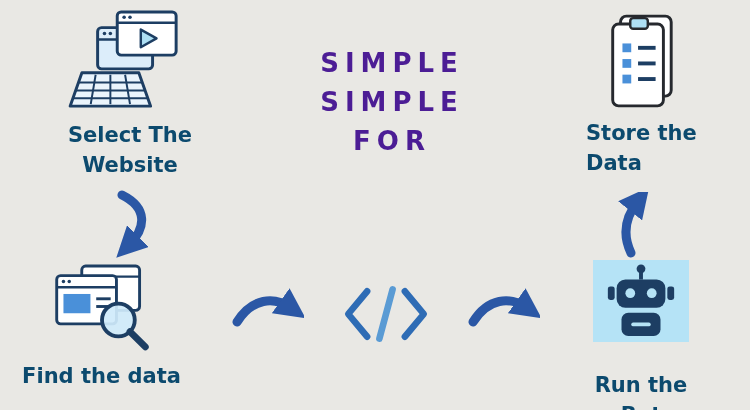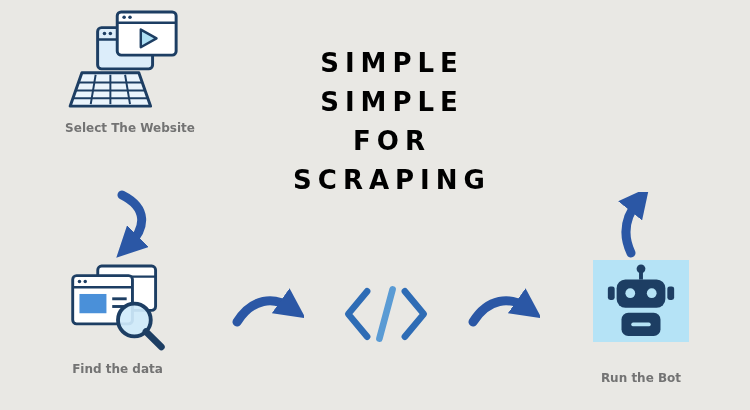--- a/index.html
+++ b/index.html
@@ -5,37 +5,37 @@
   * { margin:0; padding:0; box-sizing:border-box; }
   body { background:#555; font-family:"Liberation Sans", sans-serif; }
   .canvas {
     position:relative; width:750px; height:410px; margin:0 auto;
     background:#e9e8e4; overflow:hidden;
   }
   .step { position:absolute; text-align:center; }
   .step .icon { display:flex; justify-content:center; }
   .step-label {
     font-family:"DejaVu Sans", sans-serif;
-    font-weight:700; font-size:12px; color:#737373; line-height:1.45;
+    font-weight:700; font-size:21px; color:#0c4a6e; line-height:1.45;
   }
   #step-select { left:50px; top:8px; width:160px; }
   #step-select .step-label { margin-top:6px; }
   #step-store  { left:570px; top:12px; width:140px; }
   #step-store .step-label { margin-top:8px; text-align:left; padding-left:16px; }
-  #step-find   { left:25px; top:262px; width:185px; }
+  #step-find   { left:9px; top:262px; width:185px; }
   #step-find .step-label { margin-top:10px; }
   #step-write  { left:298px; top:280px; width:175px; }
   #step-write .step-label { margin-top:16px; }
   #step-run    { left:575px; top:260px; width:132px; }
   #step-run .step-label { margin-top:28px; }
   .title {
     position:absolute; left:286px; top:44px; width:212px;
     text-align:center; font-family:"DejaVu Sans", sans-serif;
     font-weight:700; font-size:26px; letter-spacing:6px;
-    line-height:1.5; color:#000000;
+    line-height:1.5; color:#4c1d95;
   }
   .robot-bg {
     width:96px; height:82px; background:#b5e3f6;
     display:flex; align-items:center; justify-content:center; margin:0 auto;
   }
   .arrow { position:absolute; }
   #arrow-down    { left:98px;  top:190px; }
   #arrow-right-1 { left:232px; top:286px; }
   #arrow-right-2 { left:468px; top:286px; }
   #arrow-up      { left:616px; top:192px; }
@@ -65,23 +65,38 @@
         <line x1="45" y1="68" x2="45" y2="98" stroke="#1d3e63" stroke-width="2"></line>
         <line x1="60" y1="68" x2="65" y2="98" stroke="#1d3e63" stroke-width="2"></line>
       </svg>
     </div>
     <div class="step-label">Select The Website</div>
   </div>
 
   <div class="title">
     <div>SIMPLE</div>
     <div>SIMPLE FOR</div>
-    <div>SCRAPING</div>
   </div>
 
+  <div class="step" id="step-store">
+    <div class="icon">
+      <svg viewBox="0 0 80 100" width="78" height="98">
+        <rect x="20" y="4" width="52" height="82" rx="6" fill="#ffffff" stroke="#26292e" stroke-width="3"></rect>
+        <rect x="12" y="12" width="52" height="84" rx="6" fill="#ffffff" stroke="#26292e" stroke-width="3"></rect>
+        <rect x="30" y="6" width="18" height="11" rx="3" fill="#aee0f5" stroke="#26292e" stroke-width="2.5"></rect>
+        <rect x="22" y="32" width="9" height="9" fill="#4a90d9"></rect>
+        <line x1="38" y1="36.5" x2="56" y2="36.5" stroke="#1d3e63" stroke-width="4"></line>
+        <rect x="22" y="48" width="9" height="9" fill="#4a90d9"></rect>
+        <line x1="38" y1="52.5" x2="56" y2="52.5" stroke="#1d3e63" stroke-width="4"></line>
+        <rect x="22" y="64" width="9" height="9" fill="#4a90d9"></rect>
+        <line x1="38" y1="68.5" x2="56" y2="68.5" stroke="#1d3e63" stroke-width="4"></line>
+      </svg>
+    </div>
+    <div class="step-label">Store the Data</div>
+  </div>
 
   <svg class="arrow" id="arrow-down" width="68" height="70" viewBox="0 0 68 70">
     <defs>
       <marker id="ah1" markerWidth="3.4" markerHeight="3.4" refX="1.4" refY="1.7" orient="auto">
         <path d="M0,0 L3.4,1.7 L0,3.4 Z" fill="#2b57a5"></path>
       </marker>
     </defs>
     <path d="M24,5 C50,18 48,38 31,55" fill="none" stroke="#2b57a5" stroke-width="9" stroke-linecap="round" marker-end="url(#ah1)"></path>
   </svg>
 

